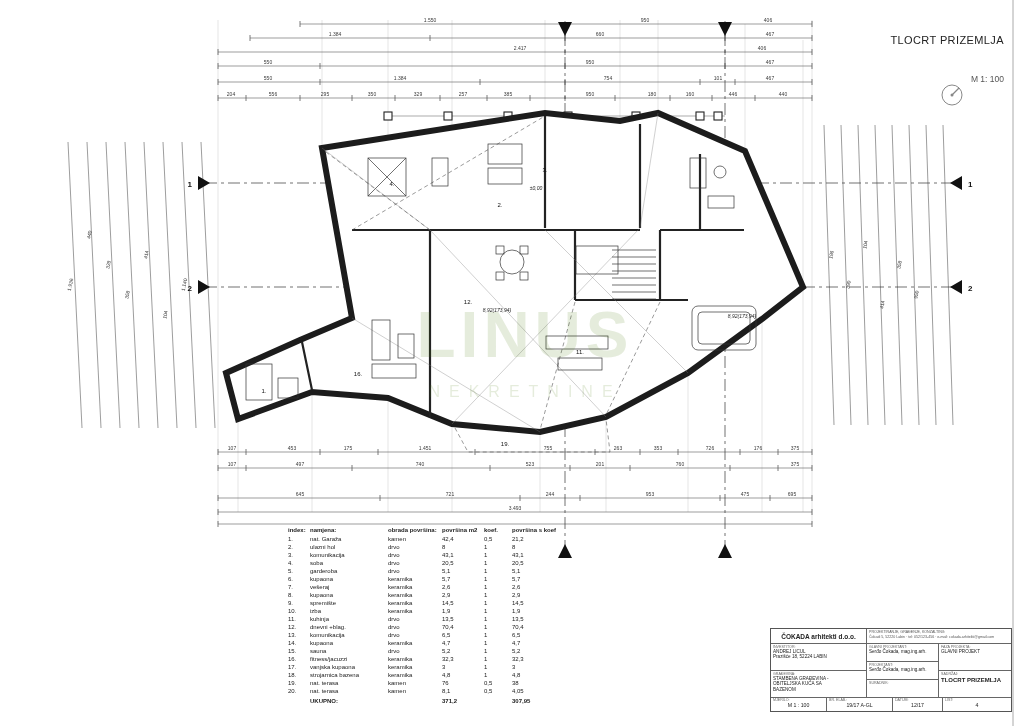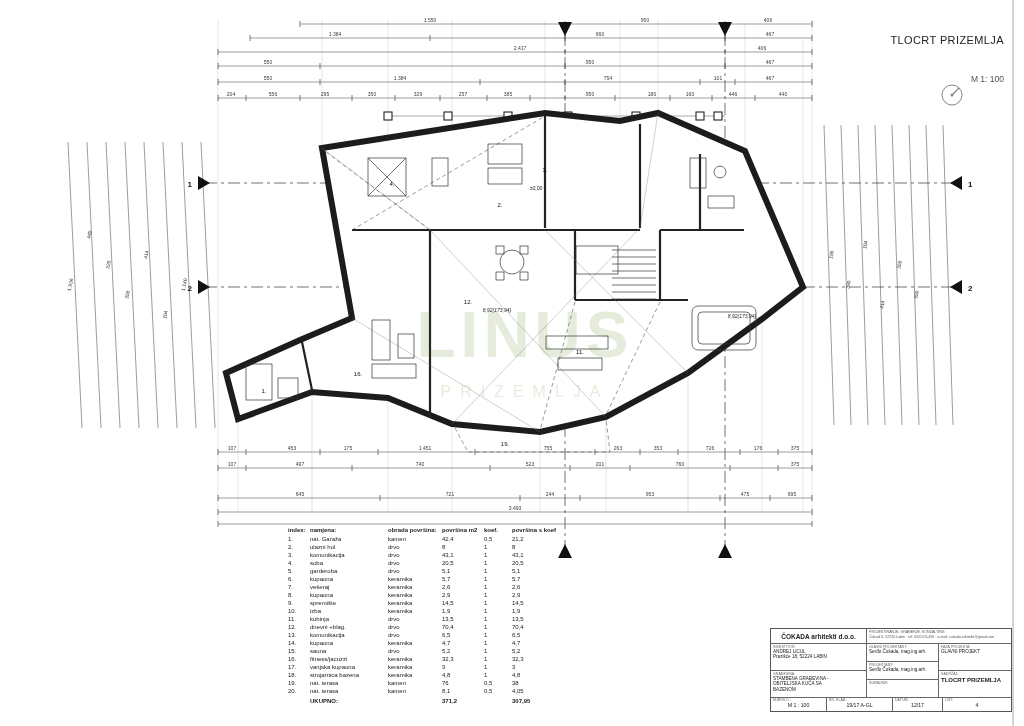--- a/index.html
+++ b/index.html
@@ -221,21 +221,21 @@
       <text class="roomtxt" x="505" y="446">19.</text>
     </g>
 
     <text class="areatxt" x="497" y="312">8,92(173,94)</text>
     <text class="areatxt" x="742" y="318">8,92(173,94)</text>
     <text class="areatxt" x="536" y="190">±0,00</text>
   </svg>
 
   <div class="watermark">
     <div class="wm1">LINUS</div>
-    <div class="wm2">PRIZEMLJA</div>
+    <div class="wm2">NEKRETNINE</div>
   </div>
 
   <div class="sheet-title">
     <div class="t">TLOCRT PRIZEMLJA</div>
     <div class="s">M 1: 100</div>
   </div>
 
   <div class="room-table">
     <div class="thead">
       <div class="tcell">index:</div>

